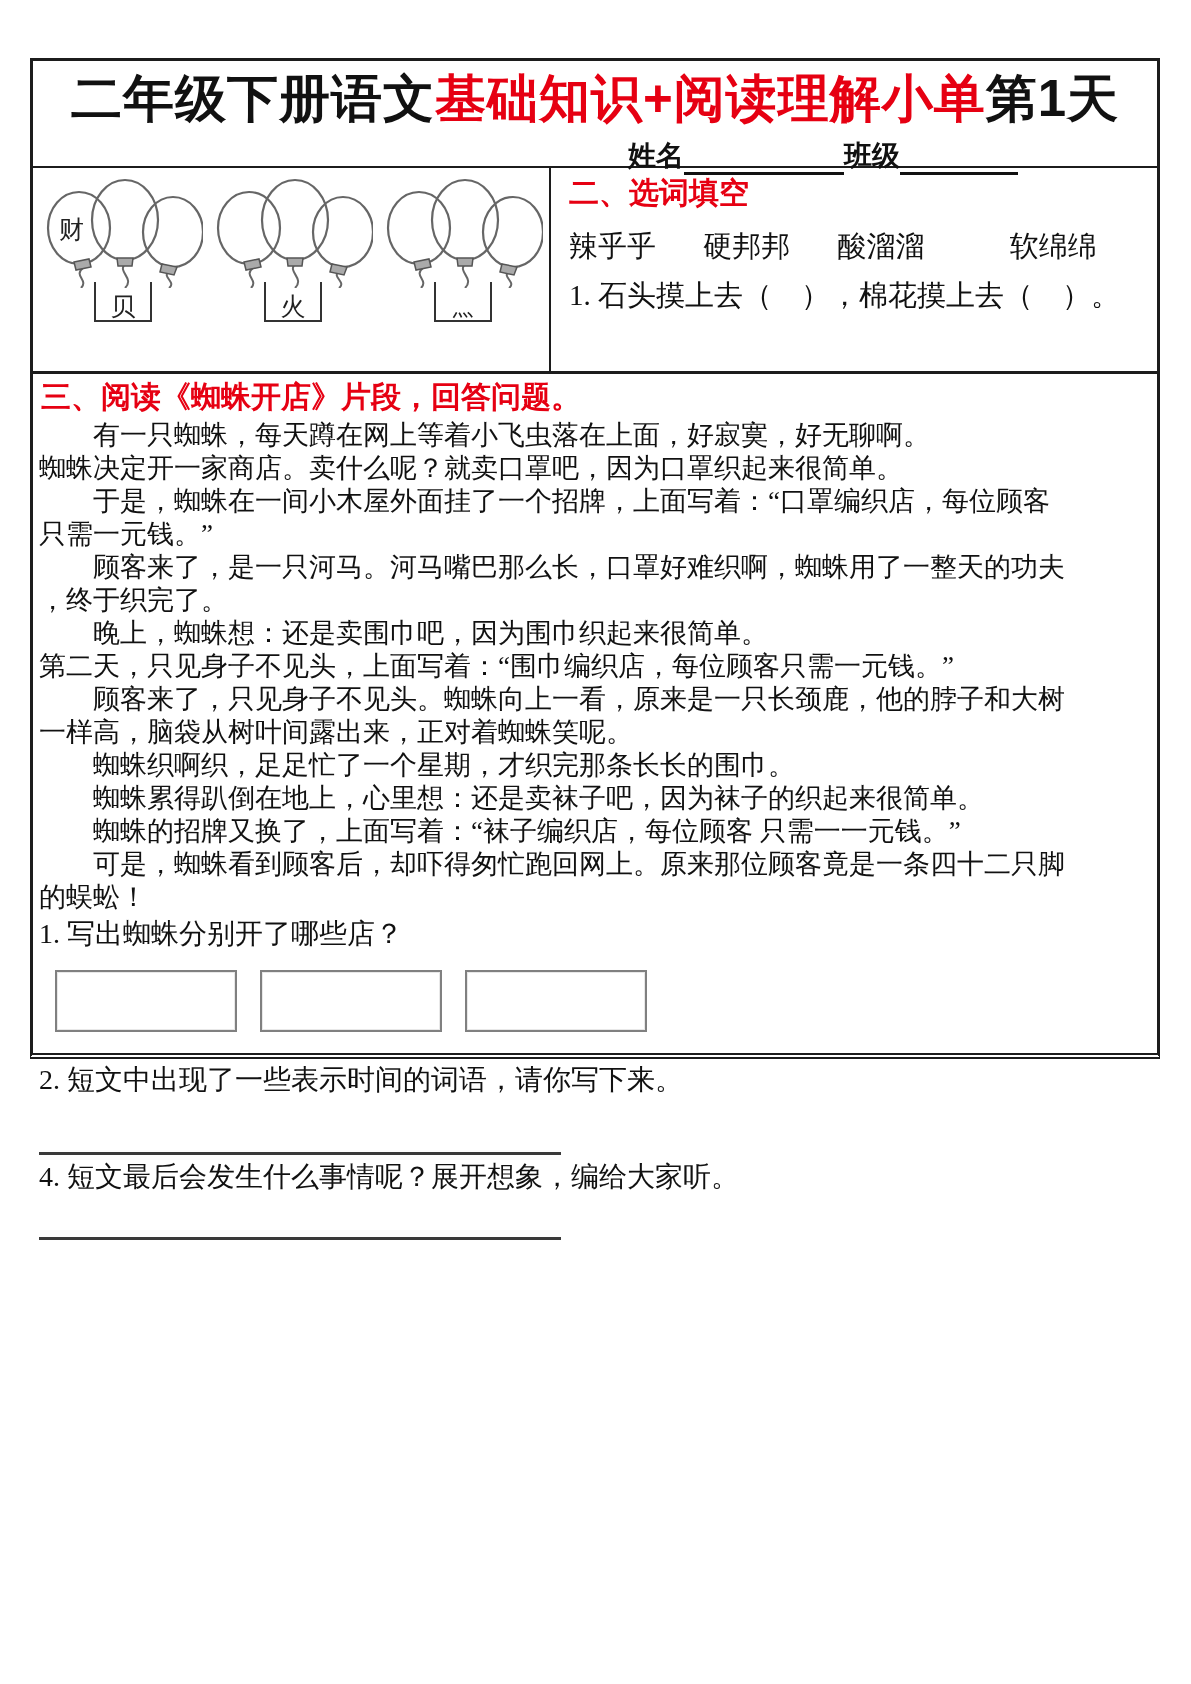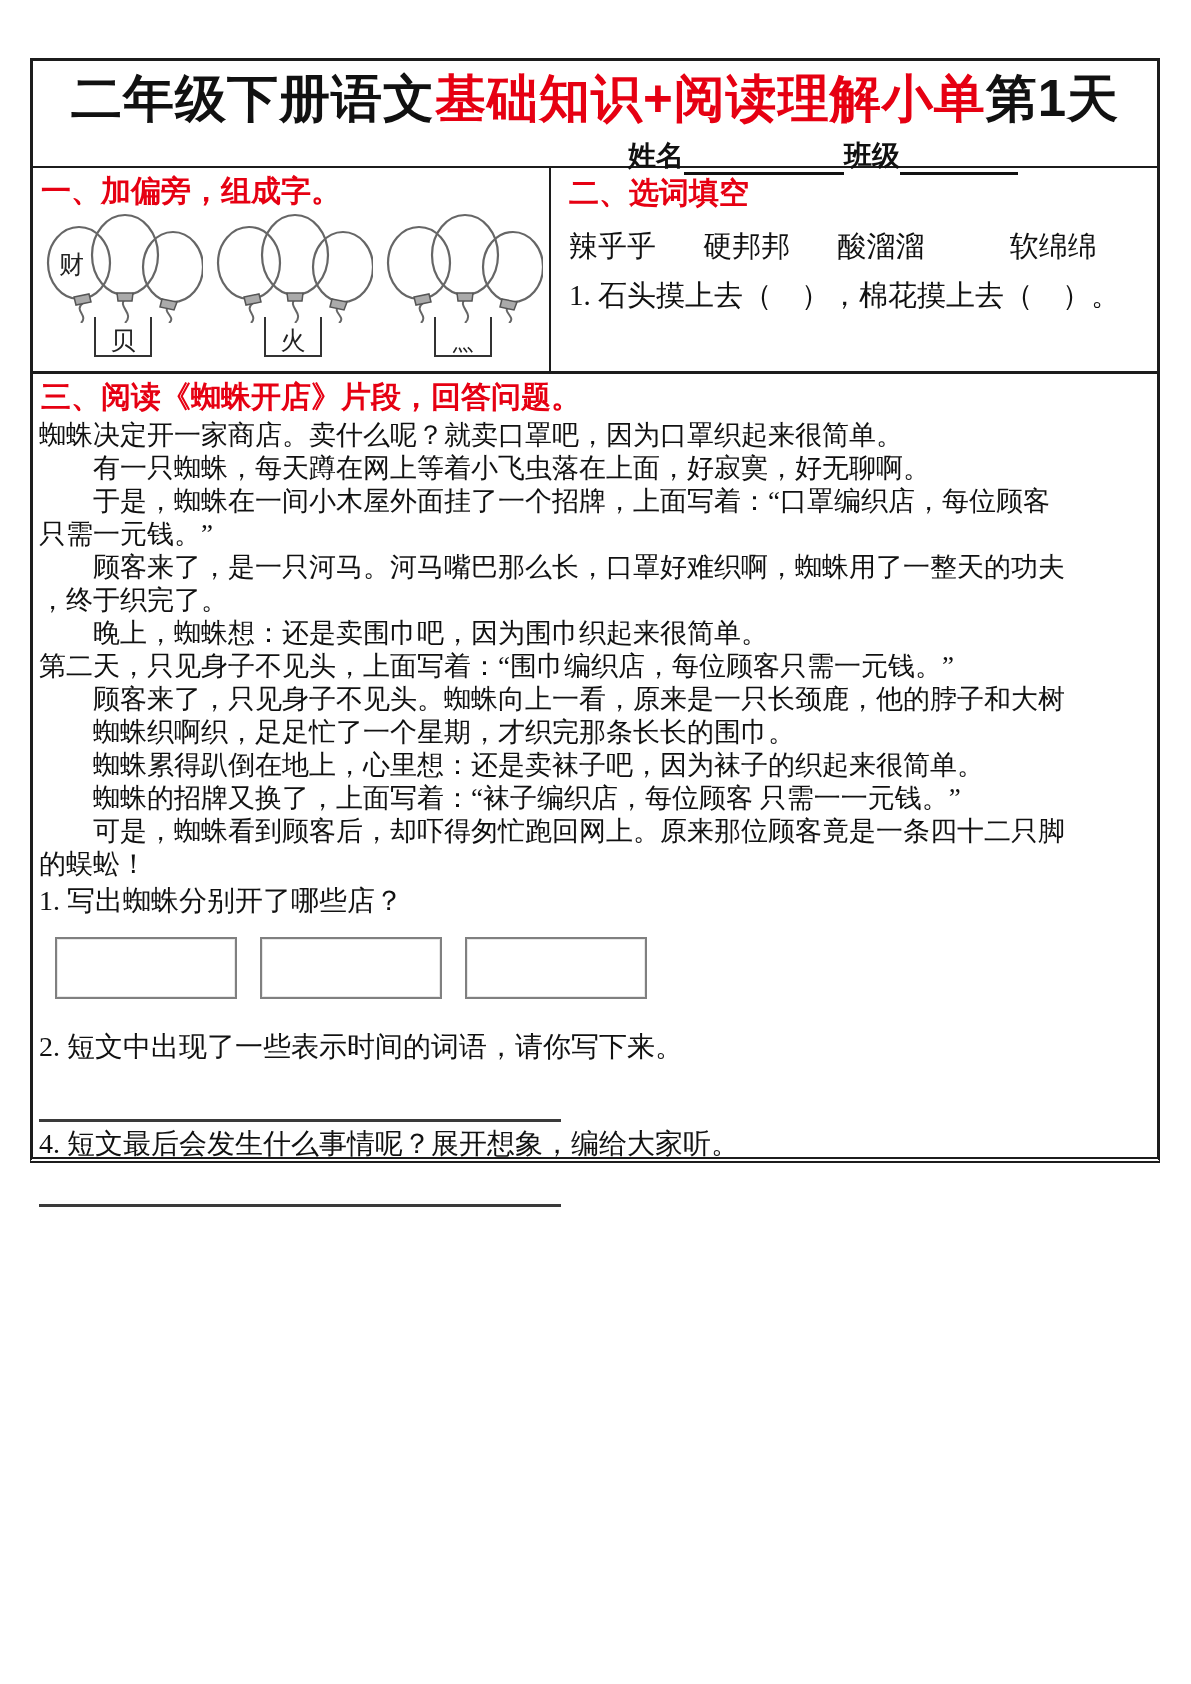--- a/index.html
+++ b/index.html
@@ -46,21 +46,21 @@
     display:flex;align-items:flex-end;justify-content:center;
     font-size:25px;line-height:1.1;color:#222;
   }
   .basket.small-char{font-size:20px;}
   
   .wordbank{font-size:29px;margin-top:16px;white-space:nowrap;}
   .wordbank span + span{margin-left:40px;}
   .wordbank span:last-child{margin-left:78px;}
   .fill-item{font-size:29px;margin-top:9px;white-space:nowrap;}
   
-  .section-three{box-sizing:border-box;padding:4px 3px 0 6px;height:786px;border-top:3px solid #1c1c1c;}
+  .section-three{box-sizing:border-box;padding:4px 3px 0 6px;height:682px;border-top:3px solid #1c1c1c;}
   .sec3-head{margin:2px 0 4px 2px;}
   .passage p{margin:0;font-size:27px;line-height:33px;white-space:nowrap;}
   .question{font-size:28px;line-height:40px;margin:0;white-space:nowrap;}
   .q1{}
   .answer-boxes{display:flex;margin:16px 0 8px 16px;}
   .answer-box{
     width:178px;height:58px;border:2px solid #808080;background:#fff;margin-right:23px;
     box-shadow:0 0 0 1px #e8e8e8 inset;
   }
   .q2{margin-top:28px;}
@@ -81,21 +81,20 @@
       <span>二年级下册语文</span><span class="red">基础知识+阅读理解小单</span><span>第1天</span>
     </div>
     <div class="name-row">
       <span>姓名</span><span class="blank-inline blank-name"></span><span>班级</span><span class="blank-inline blank-class"></span>
     </div>
   </div>
 
   <div class="midrow">
 
     <div class="cell-one">
-      <p class="sec-head">一、加偏旁，组成字。</p>
       <div class="balloon-area">
 
         <div class="balloon-group">
           <svg width="160" height="112" viewBox="0 0 160 112">
             <g fill="none" stroke="#666" stroke-width="2.2">
               <ellipse cx="36" cy="52" rx="31" ry="36"></ellipse>
               <ellipse cx="82" cy="44" rx="33" ry="40"></ellipse>
               <ellipse cx="130" cy="56" rx="30" ry="35"></ellipse>
               <path d="M40,92 C30,100 46,104 38,112" stroke-width="2"></path>
               <path d="M82,88 C74,96 92,102 82,112" stroke-width="2"></path>
@@ -168,29 +167,30 @@
       </div>
       <div class="fill-item">1. 石头摸上去（　），棉花摸上去（　）。</div>
     </div>
 
   </div>
 
   <div class="section-three">
     <p class="sec-head sec3-head">三、阅读《蜘蛛开店》片段，回答问题。</p>
 
     <div class="passage">
+      <p>　　有一只蜘蛛，每天蹲在网上等着小飞虫落在上面，好寂寞，好无聊啊。</p>
       <p>蜘蛛决定开一家商店。卖什么呢？就卖口罩吧，因为口罩织起来很简单。</p>
-      <p>　　有一只蜘蛛，每天蹲在网上等着小飞虫落在上面，好寂寞，好无聊啊。</p>
       <p>　　于是，蜘蛛在一间小木屋外面挂了一个招牌，上面写着：“口罩编织店，每位顾客</p>
       <p>只需一元钱。”</p>
       <p>　　顾客来了，是一只河马。河马嘴巴那么长，口罩好难织啊，蜘蛛用了一整天的功夫</p>
       <p>，终于织完了。</p>
       <p>　　晚上，蜘蛛想：还是卖围巾吧，因为围巾织起来很简单。</p>
       <p>第二天，只见身子不见头，上面写着：“围巾编织店，每位顾客只需一元钱。”</p>
       <p>　　顾客来了，只见身子不见头。蜘蛛向上一看，原来是一只长颈鹿，他的脖子和大树</p>
+      <p>一样高，脑袋从树叶间露出来，正对着蜘蛛笑呢。</p>
       <p>　　蜘蛛织啊织，足足忙了一个星期，才织完那条长长的围巾。</p>
       <p>　　蜘蛛累得趴倒在地上，心里想：还是卖袜子吧，因为袜子的织起来很简单。</p>
       <p>　　蜘蛛的招牌又换了，上面写着：“袜子编织店，每位顾客 只需一一元钱。”</p>
       <p>　　可是，蜘蛛看到顾客后，却吓得匆忙跑回网上。原来那位顾客竟是一条四十二只脚</p>
       <p>的蜈蚣！</p>
     </div>
 
     <p class="question q1">1.  写出蜘蛛分别开了哪些店？</p>
     <div class="answer-boxes">
       <div class="answer-box"></div>

